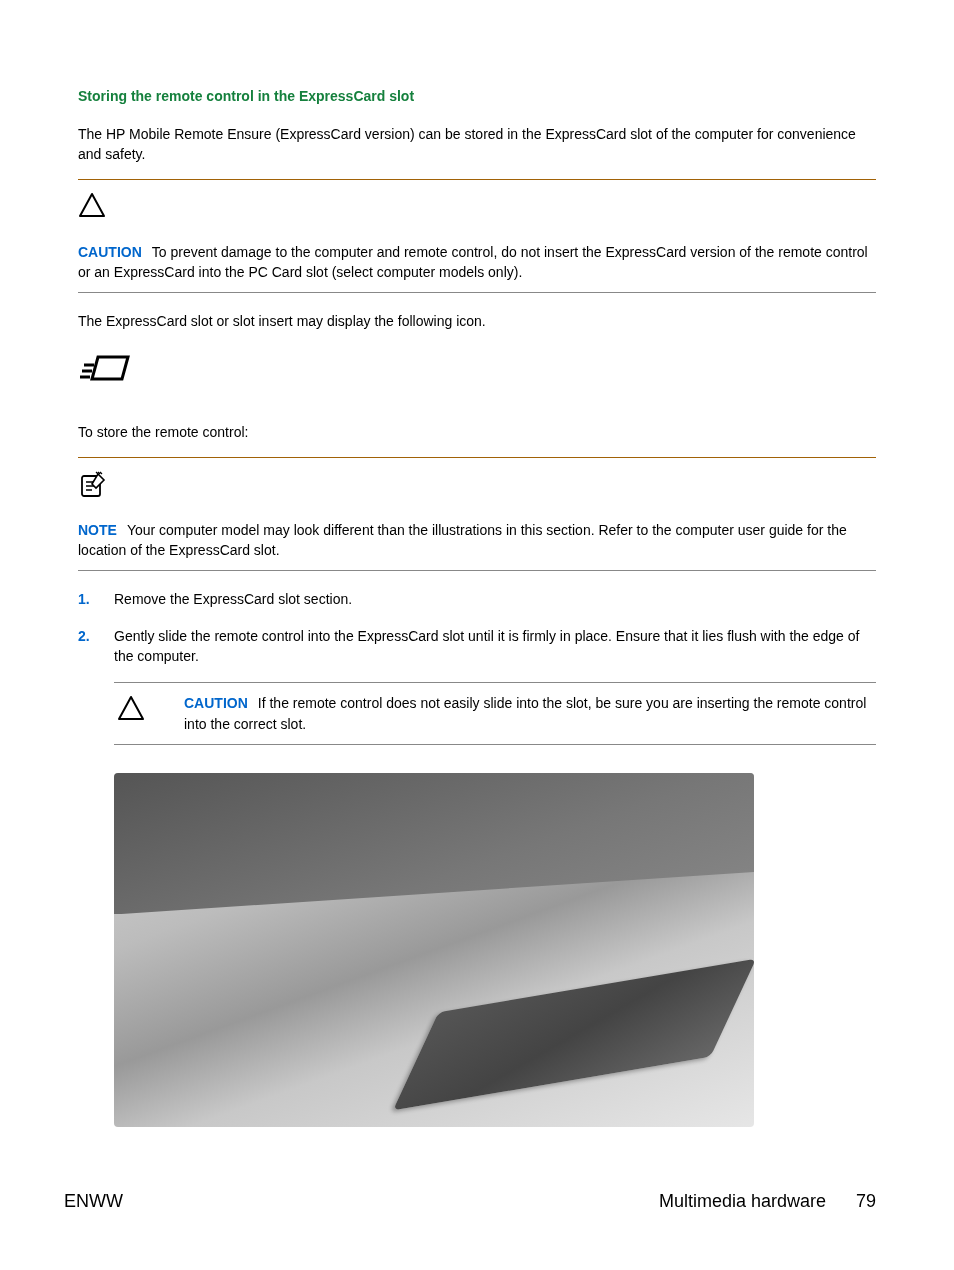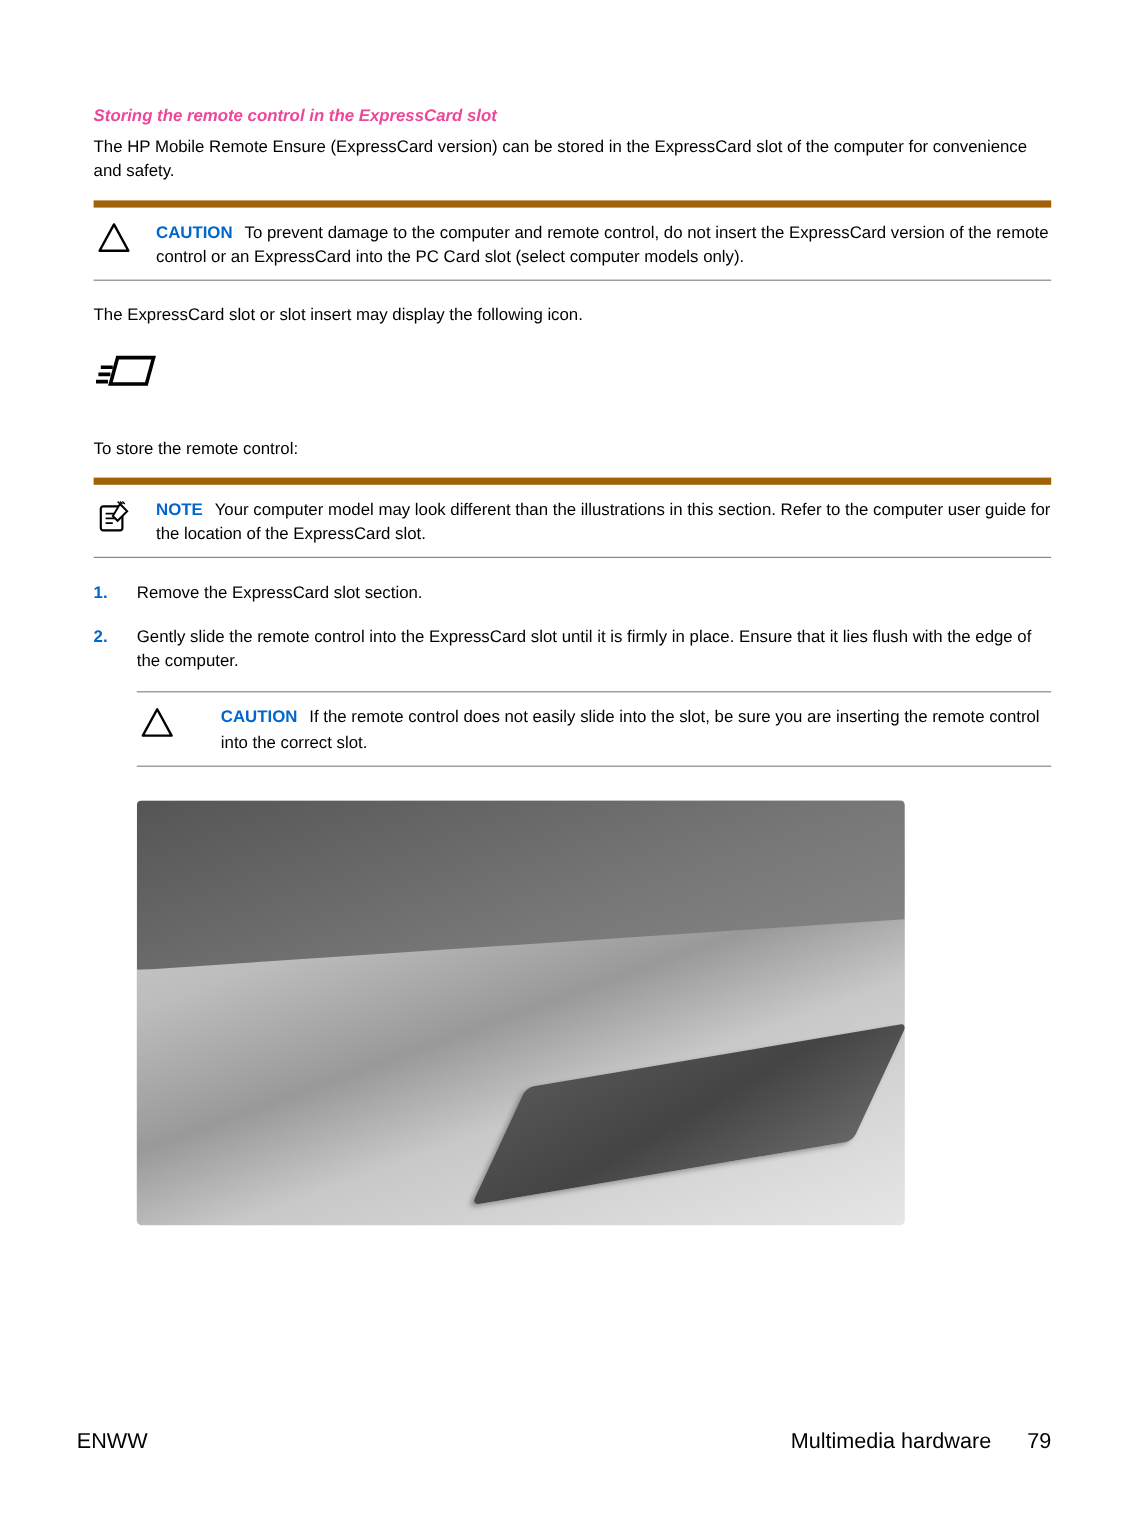--- a/index.html
+++ b/index.html
@@ -11,38 +11,38 @@
       font-family: Arial, Helvetica, sans-serif;
       font-size: 14px;
       color: #000;
       background: #fff;
       width: 954px;
       height: 1270px;
       position: relative;
       padding: 88px 78px 60px 78px;
     }
     .heading {
-      color: #ec4899;
+      color: #15803d;
       font-weight: bold;
       font-size: 14px;
-      margin-bottom: 8px;
-      font-style: italic;
+      margin-bottom: 20px;
     }
     .body-text {
       line-height: 1.45;
       margin-bottom: 14px;
     }
     .admonition {
-      border-top: 6px solid #a16207;
+      border-top: 1px solid #a16207;
       border-bottom: 1px solid #888;
       padding: 10px 0;
       margin: 10px 0 18px 0;
       display: flex;
       align-items: flex-start;
       gap: 18px;
+      flex-direction: column;
     }
     .admonition-inner {
       border-top: 1px solid #888;
       border-bottom: 1px solid #888;
       padding: 10px 0;
       margin: 10px 0 28px 36px;
       display: flex;
       align-items: flex-start;
       gap: 36px;
     }

